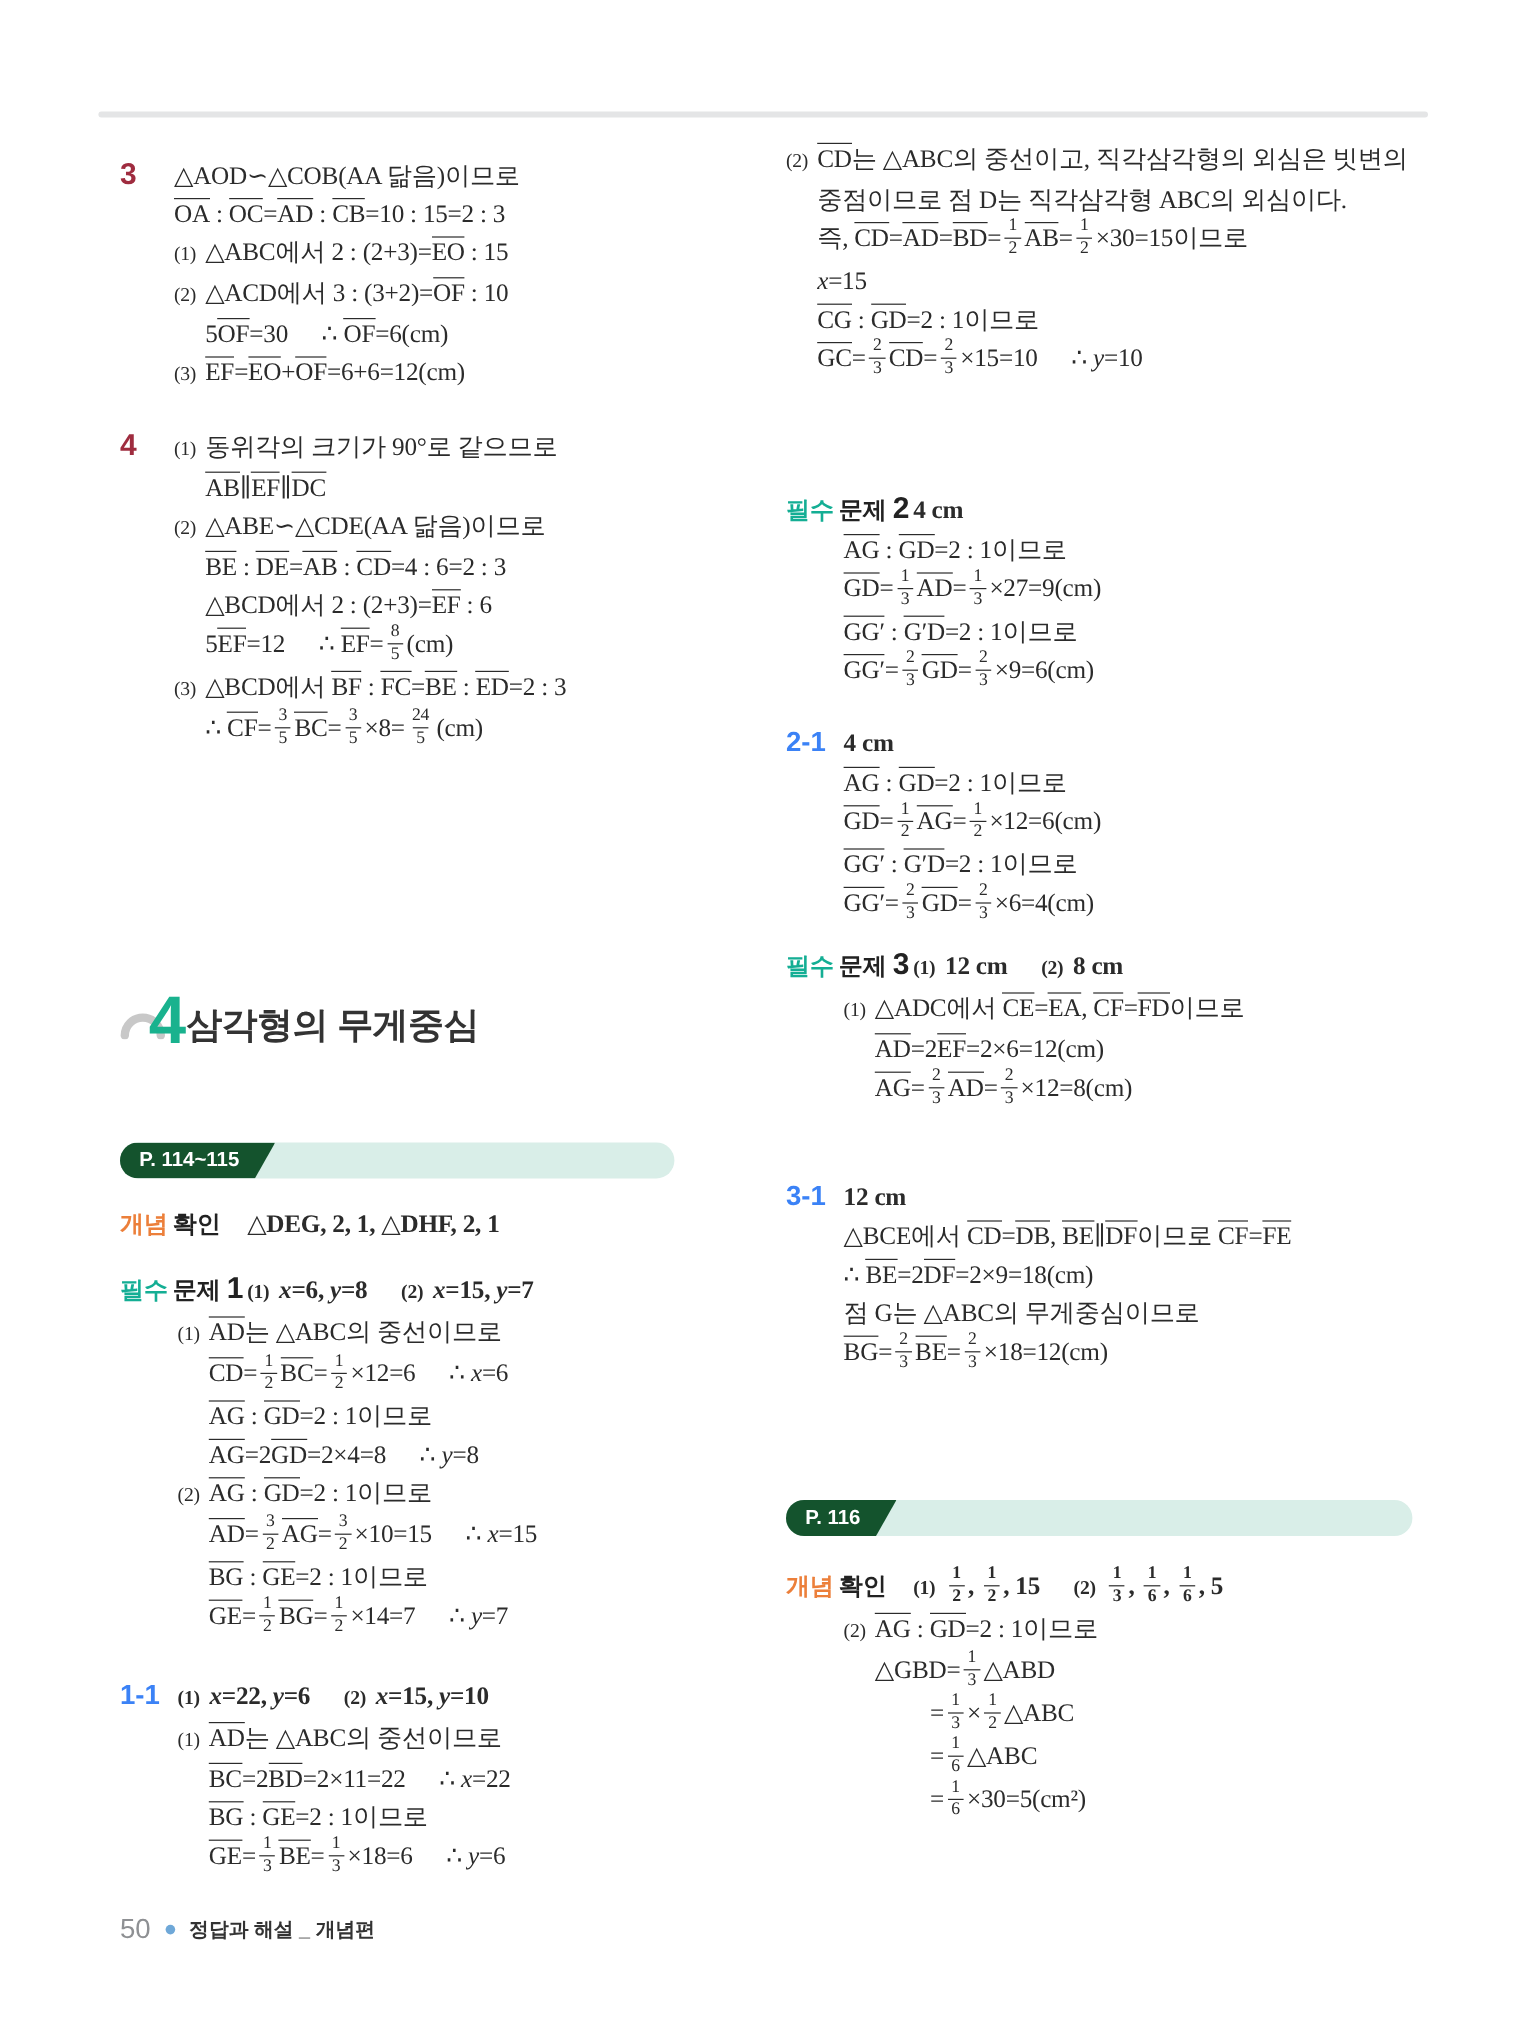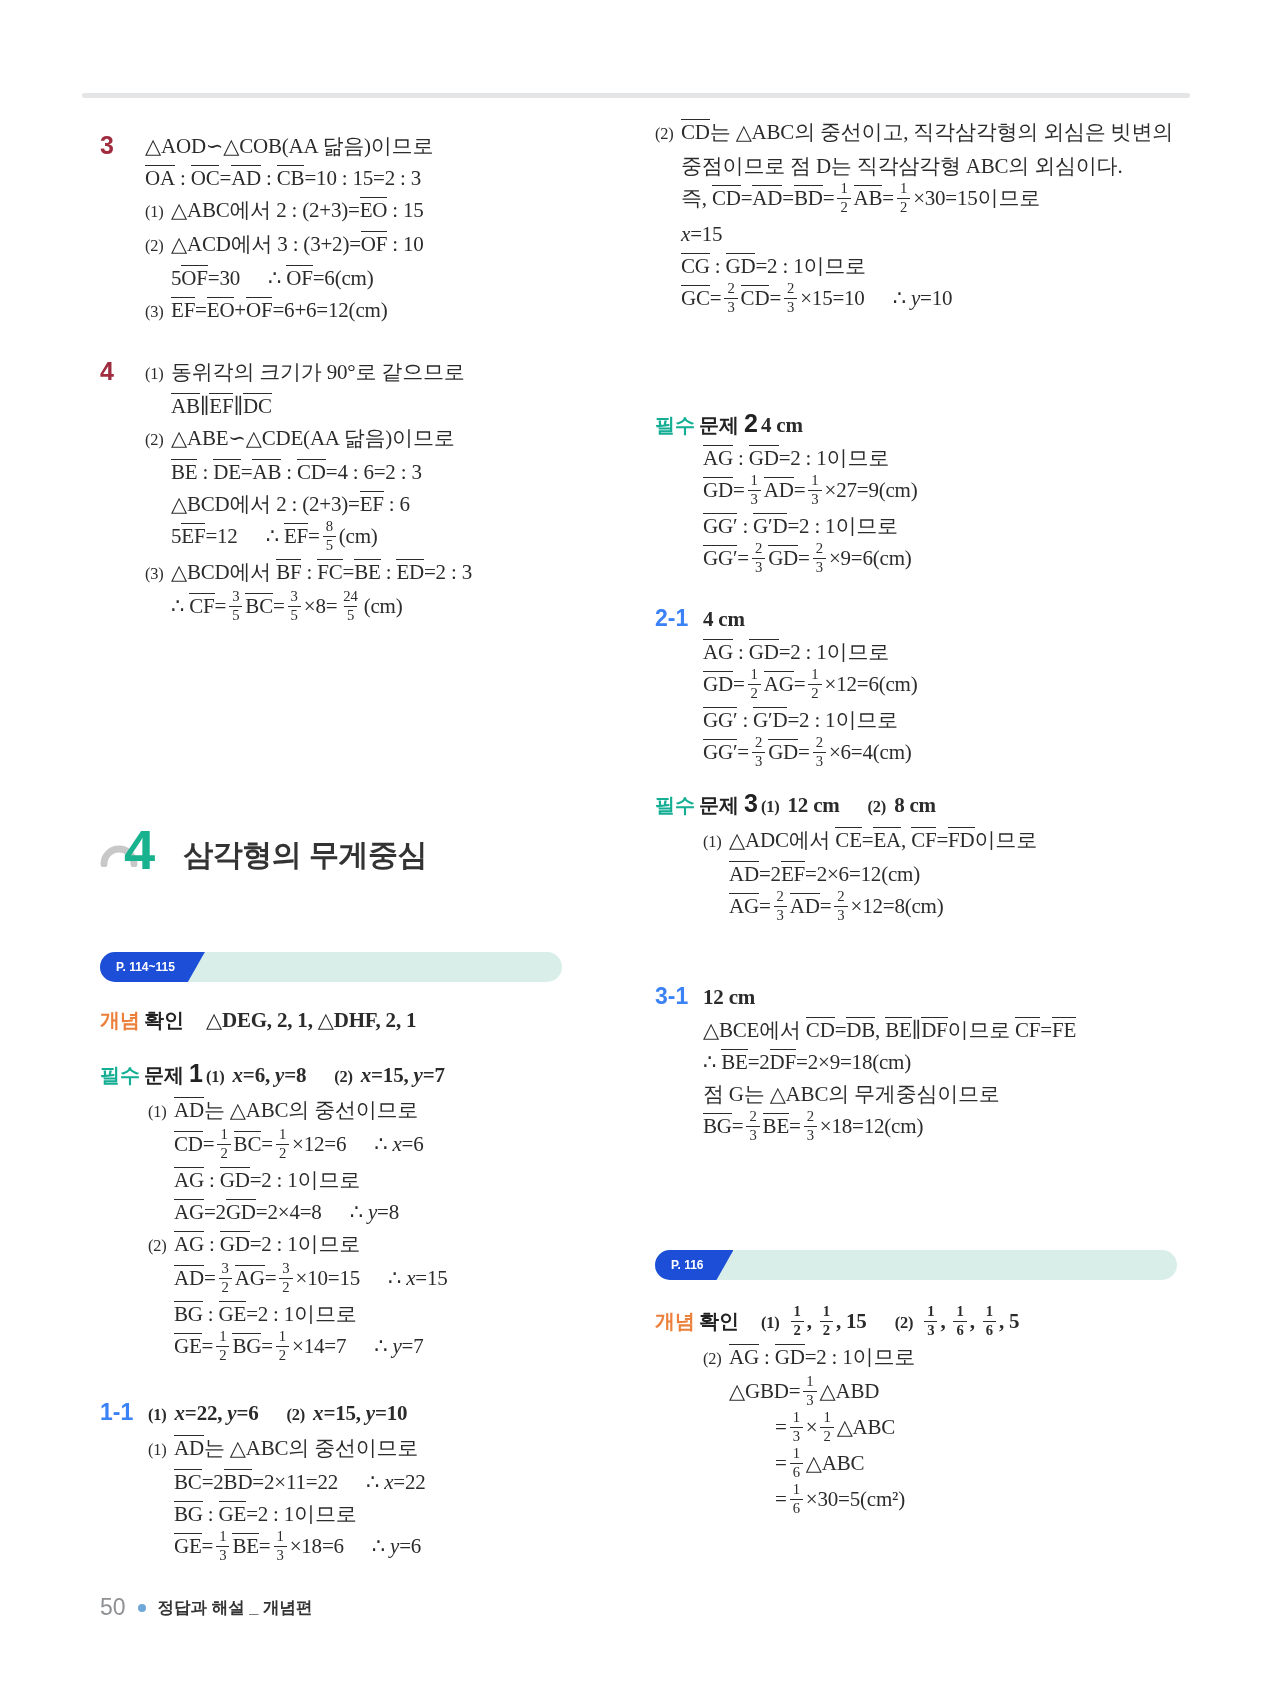--- a/index.html
+++ b/index.html
@@ -45,28 +45,28 @@
   
   .shead{display:flex;align-items:baseline;}
   .snum{width:48px;flex:none;color:#3b82f6;font-weight:800;font-size:23px;
         font-family:"Liberation Sans","DejaVu Sans",sans-serif;}
 
   
   .sect{display:flex;align-items:flex-end;}
   .arc{margin-bottom:2px;}
   .sect-num{color:#19b28e;font-size:56px;font-weight:800;line-height:0.8;margin-left:-16px;
             font-family:"Liberation Sans","DejaVu Sans",sans-serif;}
-  .sect-title{font-size:30px;font-weight:800;color:#333;margin-left:28px;line-height:1;padding-bottom:3px;
+  .sect-title{font-size:30px;font-weight:800;color:#333;margin-left:0;line-height:1;padding-bottom:3px;
               font-family:"Liberation Sans","DejaVu Sans",sans-serif;letter-spacing:-0.5px;}
 
   
   .banner{position:relative;height:30px;}
   .banner-bar{position:absolute;left:0;right:0;top:0;bottom:0;background:#d9eee8;border-radius:15px;}
-  .banner-label{position:absolute;left:0;top:0;height:30px;background:#1d4ed8;color:#fff;font-weight:800;
-                font-size:12px;line-height:30px;padding:0 30px 0 16px;border-radius:15px 0 0 15px;
+  .banner-label{position:absolute;left:0;top:0;height:30px;background:#14532d;color:#fff;font-weight:800;
+                font-size:17px;line-height:30px;padding:0 30px 0 16px;border-radius:15px 0 0 15px;
                 clip-path:polygon(0 0,100% 0,calc(100% - 17px) 100%,0 100%);
                 font-family:"Liberation Sans","DejaVu Sans",sans-serif;}
 
   
   .footer{position:absolute;left:100px;top:1594px;display:flex;align-items:center;}
   .pgno{font-size:23px;color:#8e9093;font-family:"Liberation Sans","DejaVu Sans",sans-serif;}
   .dot{width:8px;height:8px;border-radius:50%;background:#6fa8d8;margin:0 12px;flex:none;}
   .ftxt{font-size:16.5px;font-weight:700;color:#333;font-family:"Liberation Sans","DejaVu Sans",sans-serif;}
 </style>
 </head>

